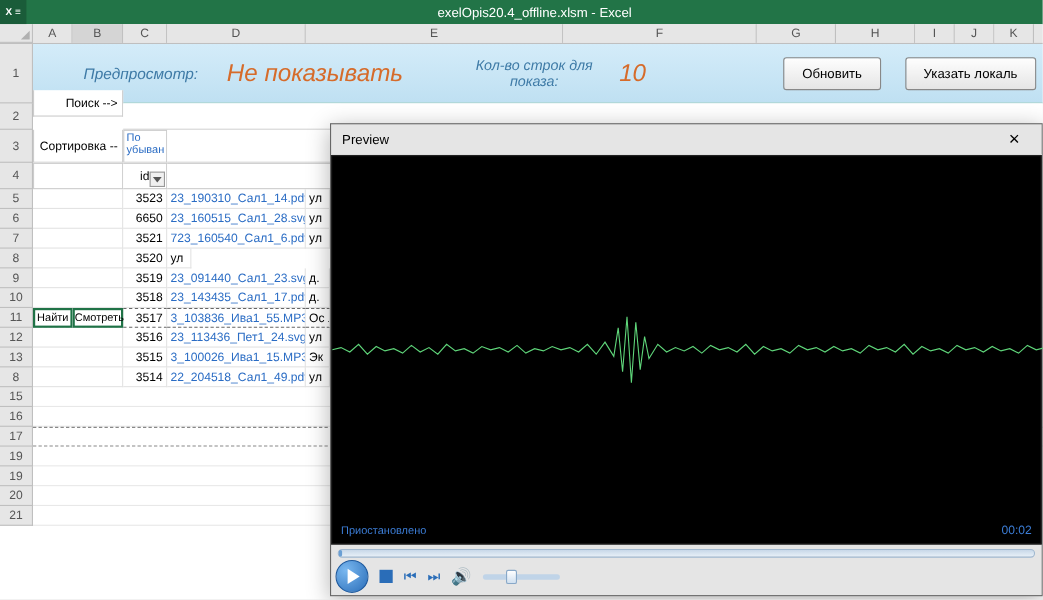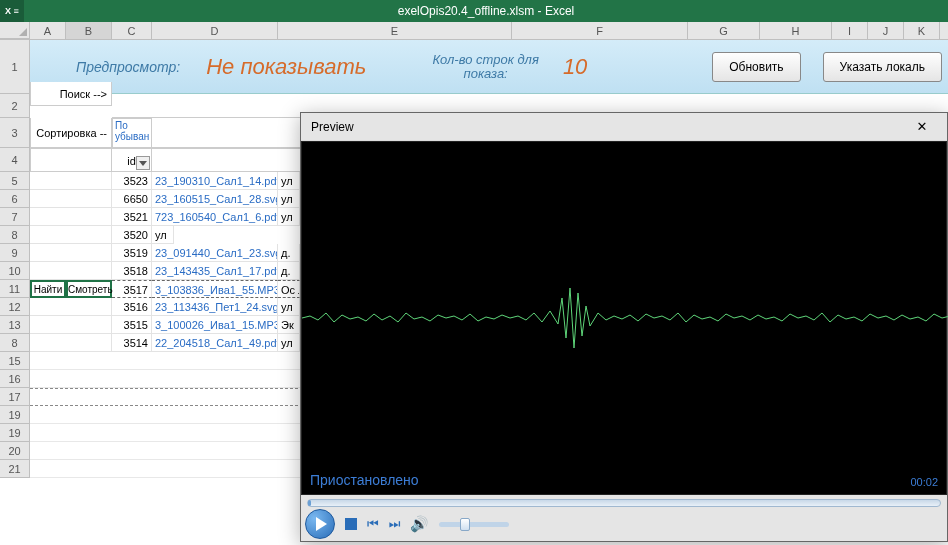--- a/index.html
+++ b/index.html
@@ -50,21 +50,21 @@
 .emptyrows{position:absolute;left:0;top:312px;width:918px}
 .emptyrow{height:18px;border-bottom:1px solid #e8e8e8}
 .emptyrow.dashed{border-top:1px dashed #888;border-bottom:1px dashed #888}
 
 .preview-modal{position:absolute;left:300px;top:112px;width:648px;height:430px;background:#e5e5e5;border:1px solid #666;box-shadow:0 4px 20px rgba(0,0,0,.3);z-index:10;display:flex;flex-direction:column}
 .pm-title{height:28px;display:flex;align-items:center;padding:0 10px;border-bottom:1px solid #ddd;font-size:12px}
 .pm-title span{flex:1}
 .pm-close{width:30px;height:20px;display:flex;align-items:center;justify-content:center;cursor:pointer;font-size:13px}
 .pm-body{flex:1;background:#000;position:relative;border:1px solid #222;margin:0}
 .waveform{position:absolute;left:0;right:0;top:50%;transform:translateY(-50%);height:120px}
-.pm-status{position:absolute;left:8px;bottom:6px;font-size:14px;color:#3c7dd6}
+.pm-status{position:absolute;left:8px;bottom:6px;font-size:10px;color:#3c7dd6}
 .pm-time{position:absolute;right:8px;bottom:6px;font-size:11px;color:#3c7dd6}
 .pm-seek{height:8px;background:linear-gradient(#c8d8e8,#e8f0f8);border:1px solid #a0b8d0;border-radius:4px;margin:4px 6px 0 6px;position:relative}
 .pm-seek-fill{position:absolute;left:0;top:0;bottom:0;width:3px;background:#6a9fd4;border-radius:4px}
 .ctrl-wrap{display:flex;flex-direction:column;width:100%}
 .ctrl-row{display:flex;align-items:center;gap:10px;padding:2px 4px}
 .play-btn{width:30px;height:30px;border-radius:50%;background:radial-gradient(circle at 30% 30%,#7ab8f0,#2a6db8);border:1px solid #1f5a9e;display:flex;align-items:center;justify-content:center;cursor:pointer}
 .play-btn::after{content:"";width:0;height:0;border-top:7px solid transparent;border-bottom:7px solid transparent;border-left:11px solid #fff;margin-left:3px}
 .stop-btn{width:12px;height:12px;background:#2a6db8;cursor:pointer}
 .skip{color:#2a6db8;font-size:13px;cursor:pointer;display:flex;align-items:center}
 .vol-icon{color:#2a6db8;font-size:15px}

